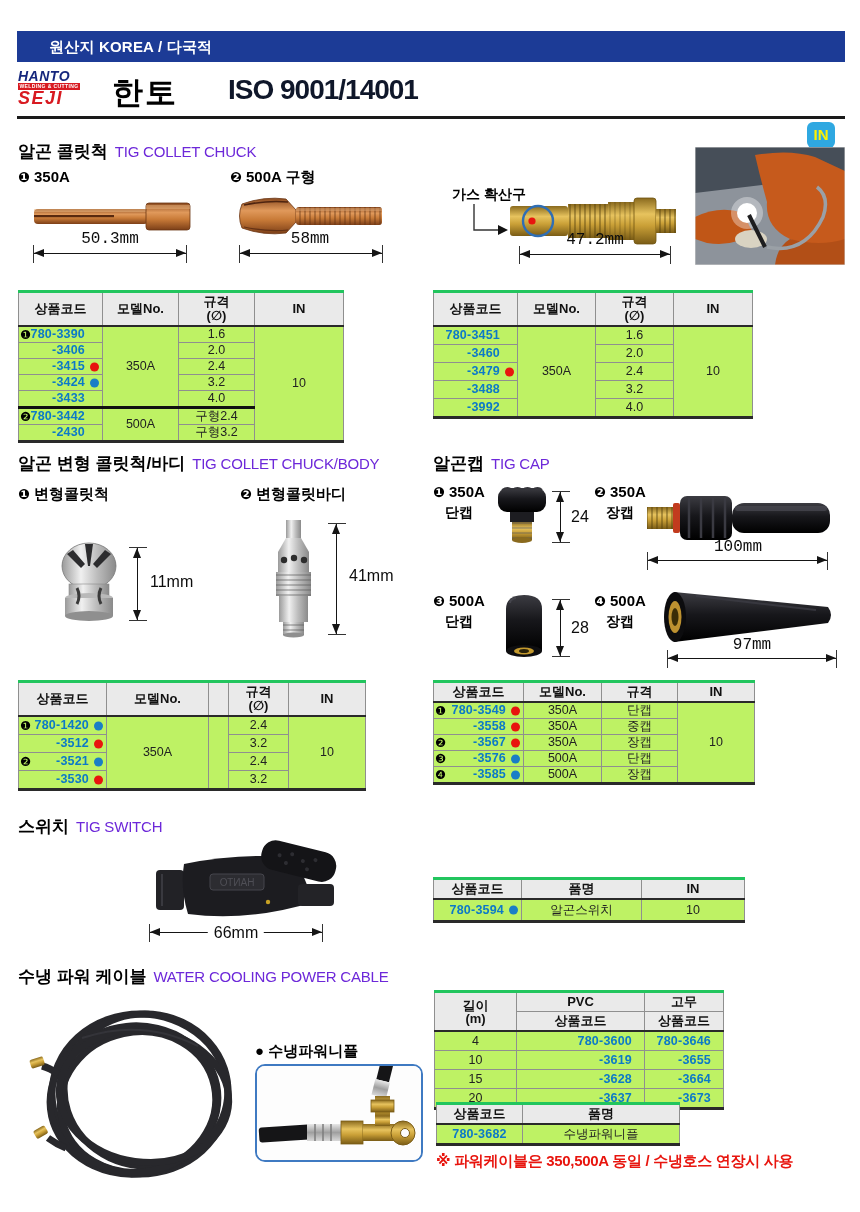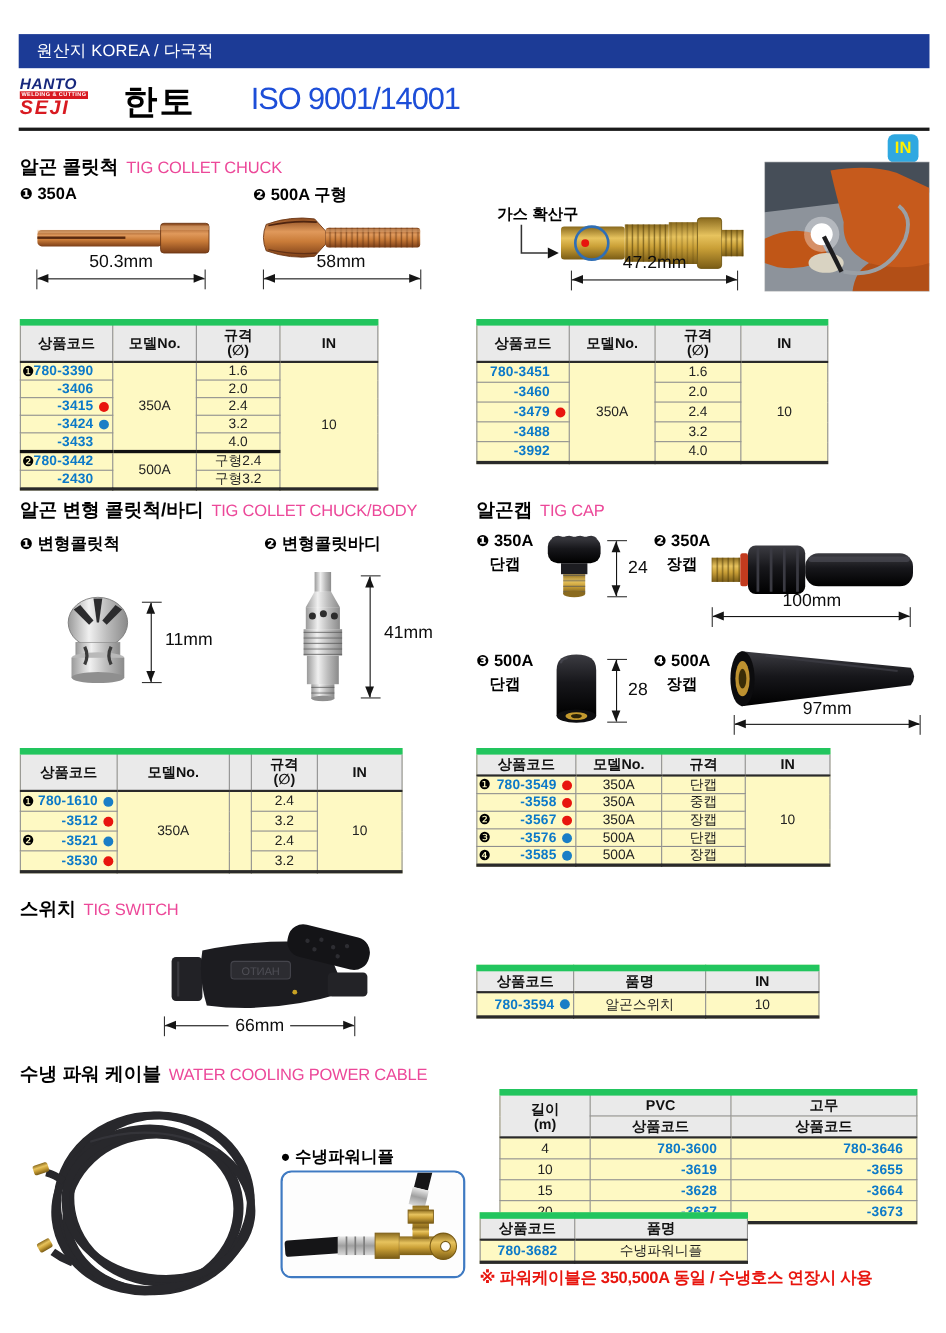--- a/index.html
+++ b/index.html
@@ -1,53 +1,53 @@
 <!DOCTYPE html>
 <html><head>
 <meta charset="utf-8">
 <style>
   html,body{margin:0;padding:0;background:#fff;}
   #page{position:relative;width:860px;height:1212px;background:#fff;overflow:hidden;
         font-family:"Liberation Sans","DejaVu Sans",sans-serif;color:#111;}
   .abs{position:absolute;}
   
   .topbar{left:17px;top:31px;width:828px;height:31px;background:#1c3b96;color:#fff;
-          font-size:15px;font-weight:normal;line-height:31px;padding-left:16px;box-sizing:border-box;letter-spacing:0.2px;}
+          font-size:15px;font-weight:bold;line-height:31px;padding-left:32px;box-sizing:border-box;letter-spacing:0.2px;}
   .rule{left:17px;top:116px;width:828px;height:3px;background:#1a1a1a;}
   .logo{left:18px;top:70px;width:86px;height:44px;}
   .logo .hanto{font-style:italic;font-weight:bold;font-size:14px;color:#16277d;letter-spacing:0.5px;line-height:13px;}
   .logo .wc{display:block;background:#d81a21;color:#fff;font-size:5px;font-weight:bold;width:62px;text-align:center;line-height:7px;letter-spacing:0.4px;}
   .logo .seji{font-style:italic;font-weight:bold;font-size:18px;color:#d81a21;letter-spacing:1.5px;line-height:17px;}
   .brandko{left:112px;top:72px;font-size:31px;font-weight:bold;color:#000;letter-spacing:2px;}
-  .iso{left:228px;top:74px;font-size:28px;font-weight:normal;color:#1d4ed8;letter-spacing:-1px;}
+  .iso{left:228px;top:74px;font-size:28px;font-weight:bold;color:#0f172a;letter-spacing:-1px;}
   .inbadge{left:807px;top:122px;width:28px;height:26px;background:#2fa8e1;border-radius:6px;
            color:#fff100;font-weight:bold;font-size:15px;text-align:center;line-height:26px;}
   
   .sec-ko{font-size:17px;font-weight:bold;color:#000;}
-  .sec-en{font-size:15px;color:#ec4899;margin-left:7px;letter-spacing:-0.2px;}
+  .sec-en{font-size:15px;color:#6d28d9;margin-left:7px;letter-spacing:-0.2px;}
   .item-lab{font-size:15px;font-weight:bold;color:#000;}
   .item-lab .mk{font-size:14px;}
   .sub-lab{font-size:14px;font-weight:bold;color:#000;}
   
   .hdim{position:absolute;height:0;border-top:1.5px solid #151515;}
   .hdim::before{content:"";position:absolute;left:0;top:-5px;border-style:solid;border-width:4.5px 10px 4.5px 0;border-color:transparent #151515 transparent transparent;}
   .hdim::after{content:"";position:absolute;right:0;top:-5px;border-style:solid;border-width:4.5px 0 4.5px 10px;border-color:transparent transparent transparent #151515;}
   .hdim .tkl,.hdim .tkr{position:absolute;top:-9px;height:18px;width:0;border-left:1px solid #333;}
   .hdim .tkl{left:-1px}.hdim .tkr{right:-1px}
   .vdim{position:absolute;width:0;border-left:1.5px solid #151515;}
   .vdim::before{content:"";position:absolute;top:0;left:-5px;border-style:solid;border-width:0 4.5px 10px 4.5px;border-color:transparent transparent #151515 transparent;}
   .vdim::after{content:"";position:absolute;bottom:0;left:-5px;border-style:solid;border-width:10px 4.5px 0 4.5px;border-color:#151515 transparent transparent transparent;}
   .vdim .tkt,.vdim .tkb{position:absolute;left:-9px;width:18px;height:0;border-top:1px solid #333;}
   .vdim .tkt{top:-1px}.vdim .tkb{bottom:-1px}
   .dimlabel{position:absolute;font-size:16px;color:#0d0d0d;white-space:nowrap;}
-  .dimlabel.center{transform:translateX(-50%);}
+  .dimlabel.center{transform:translateX(-50%);font-family:Liberation Mono, monospace;}
   .dimlabel.onLine{background:#fff;padding:0 6px;transform:translate(-50%,-50%);}
   
-  table.ctable{border-collapse:collapse;background:#fef9c3;table-layout:fixed;
-               border-top:6px solid #22c55e;border-bottom:3px solid #2a2a2a;}
+  table.ctable{border-collapse:collapse;background:#bef264;table-layout:fixed;
+               border-top:3px solid #22c55e;border-bottom:3px solid #2a2a2a;}
   .ctable th{background:#eaeaea;border:1px solid #8f8f8f;border-bottom:2px solid #2a2a2a;
              font-size:13px;font-weight:bold;color:#111;padding:2px 2px;line-height:14px;}
   .ctable td{border:1px solid #8f8f8f;font-size:12.5px;color:#222;text-align:center;padding:0 3px;height:15px;line-height:15px;}
   .ctable.tall td{height:17px;line-height:17px;}
   .codecell{position:relative;text-align:right !important;padding-right:17px !important;}
   .marker{position:absolute;left:1px;top:50%;transform:translateY(-50%);font-size:12.5px;color:#000;}
   .code{color:#0c79c8;font-weight:bold;letter-spacing:0.2px;}
   .dot{position:absolute;right:3px;top:50%;transform:translateY(-50%);width:9px;height:9px;border-radius:50%;}
   .dot.red{background:#e8150e}.dot.blue{background:#1a7ec6}
   tr.grp td{border-top:3px solid #111;}
@@ -348,21 +348,21 @@
         <tr>
       <th>상품코드</th>
       <th>모델No.</th>
       <th></th>
       <th><span>규격</span><br><span>(∅)</span></th>
       <th>IN</th>
     </tr>
       </thead>
     <tbody>
       <tr>
-        <td class="codecell"><span class="marker">❶</span><span class="code">780-1610</span><span class="dot blue"></span></td>
+        <td class="codecell"><span class="marker">❶</span><span class="code">780-1420</span><span class="dot blue"></span></td>
         <td rowspan="4">350A</td>
         <td rowspan="4"></td>
         <td>2.4</td>
         <td rowspan="4">10</td>
       </tr>
       <tr>
           <td class="codecell"><span class="code">-3512</span><span class="dot red"></span></td>
           <td>3.2</td>
         </tr>
       <tr>
@@ -576,21 +576,21 @@
       <line x1="66" y1="58" x2="66" y2="75" stroke="#7c7c7c" stroke-width="1.5"></line>
       <line x1="74" y1="58" x2="74" y2="75" stroke="#7c7c7c" stroke-width="1.5"></line>
       <rect x="84" y="55" width="22" height="23" fill="url(#gBrass)" stroke="#7a5c16" stroke-width="0.8"></rect>
       <rect x="106" y="58" width="34" height="17" fill="url(#gBrass)"></rect>
       <rect x="118" y="50" width="15" height="10" fill="url(#gBrass)"></rect>
       <circle cx="146" cy="67" r="12" fill="url(#gBrass)" stroke="#7a5c16" stroke-width="1"></circle>
       <circle cx="148" cy="67" r="4.5" fill="#fdfdfd" stroke="#7a5c16" stroke-width="1"></circle>
     </svg>
   </div>
 
-  <table class="ctable abs" style="left:454px;top:990px;width:380px">
+  <table class="ctable abs" style="left:434px;top:990px;width:290px">
     <colgroup>
         <col style="width:82px">
         <col style="width:128px">
         <col>
       </colgroup>
     <thead>
       <tr>
         <th rowspan="2" style="line-height:13px"><span>길이</span><br><span>(m)</span></th>
         <th style="border-bottom:1px solid #8f8f8f">PVC</th>
         <th style="border-bottom:1px solid #8f8f8f">고무</th>

